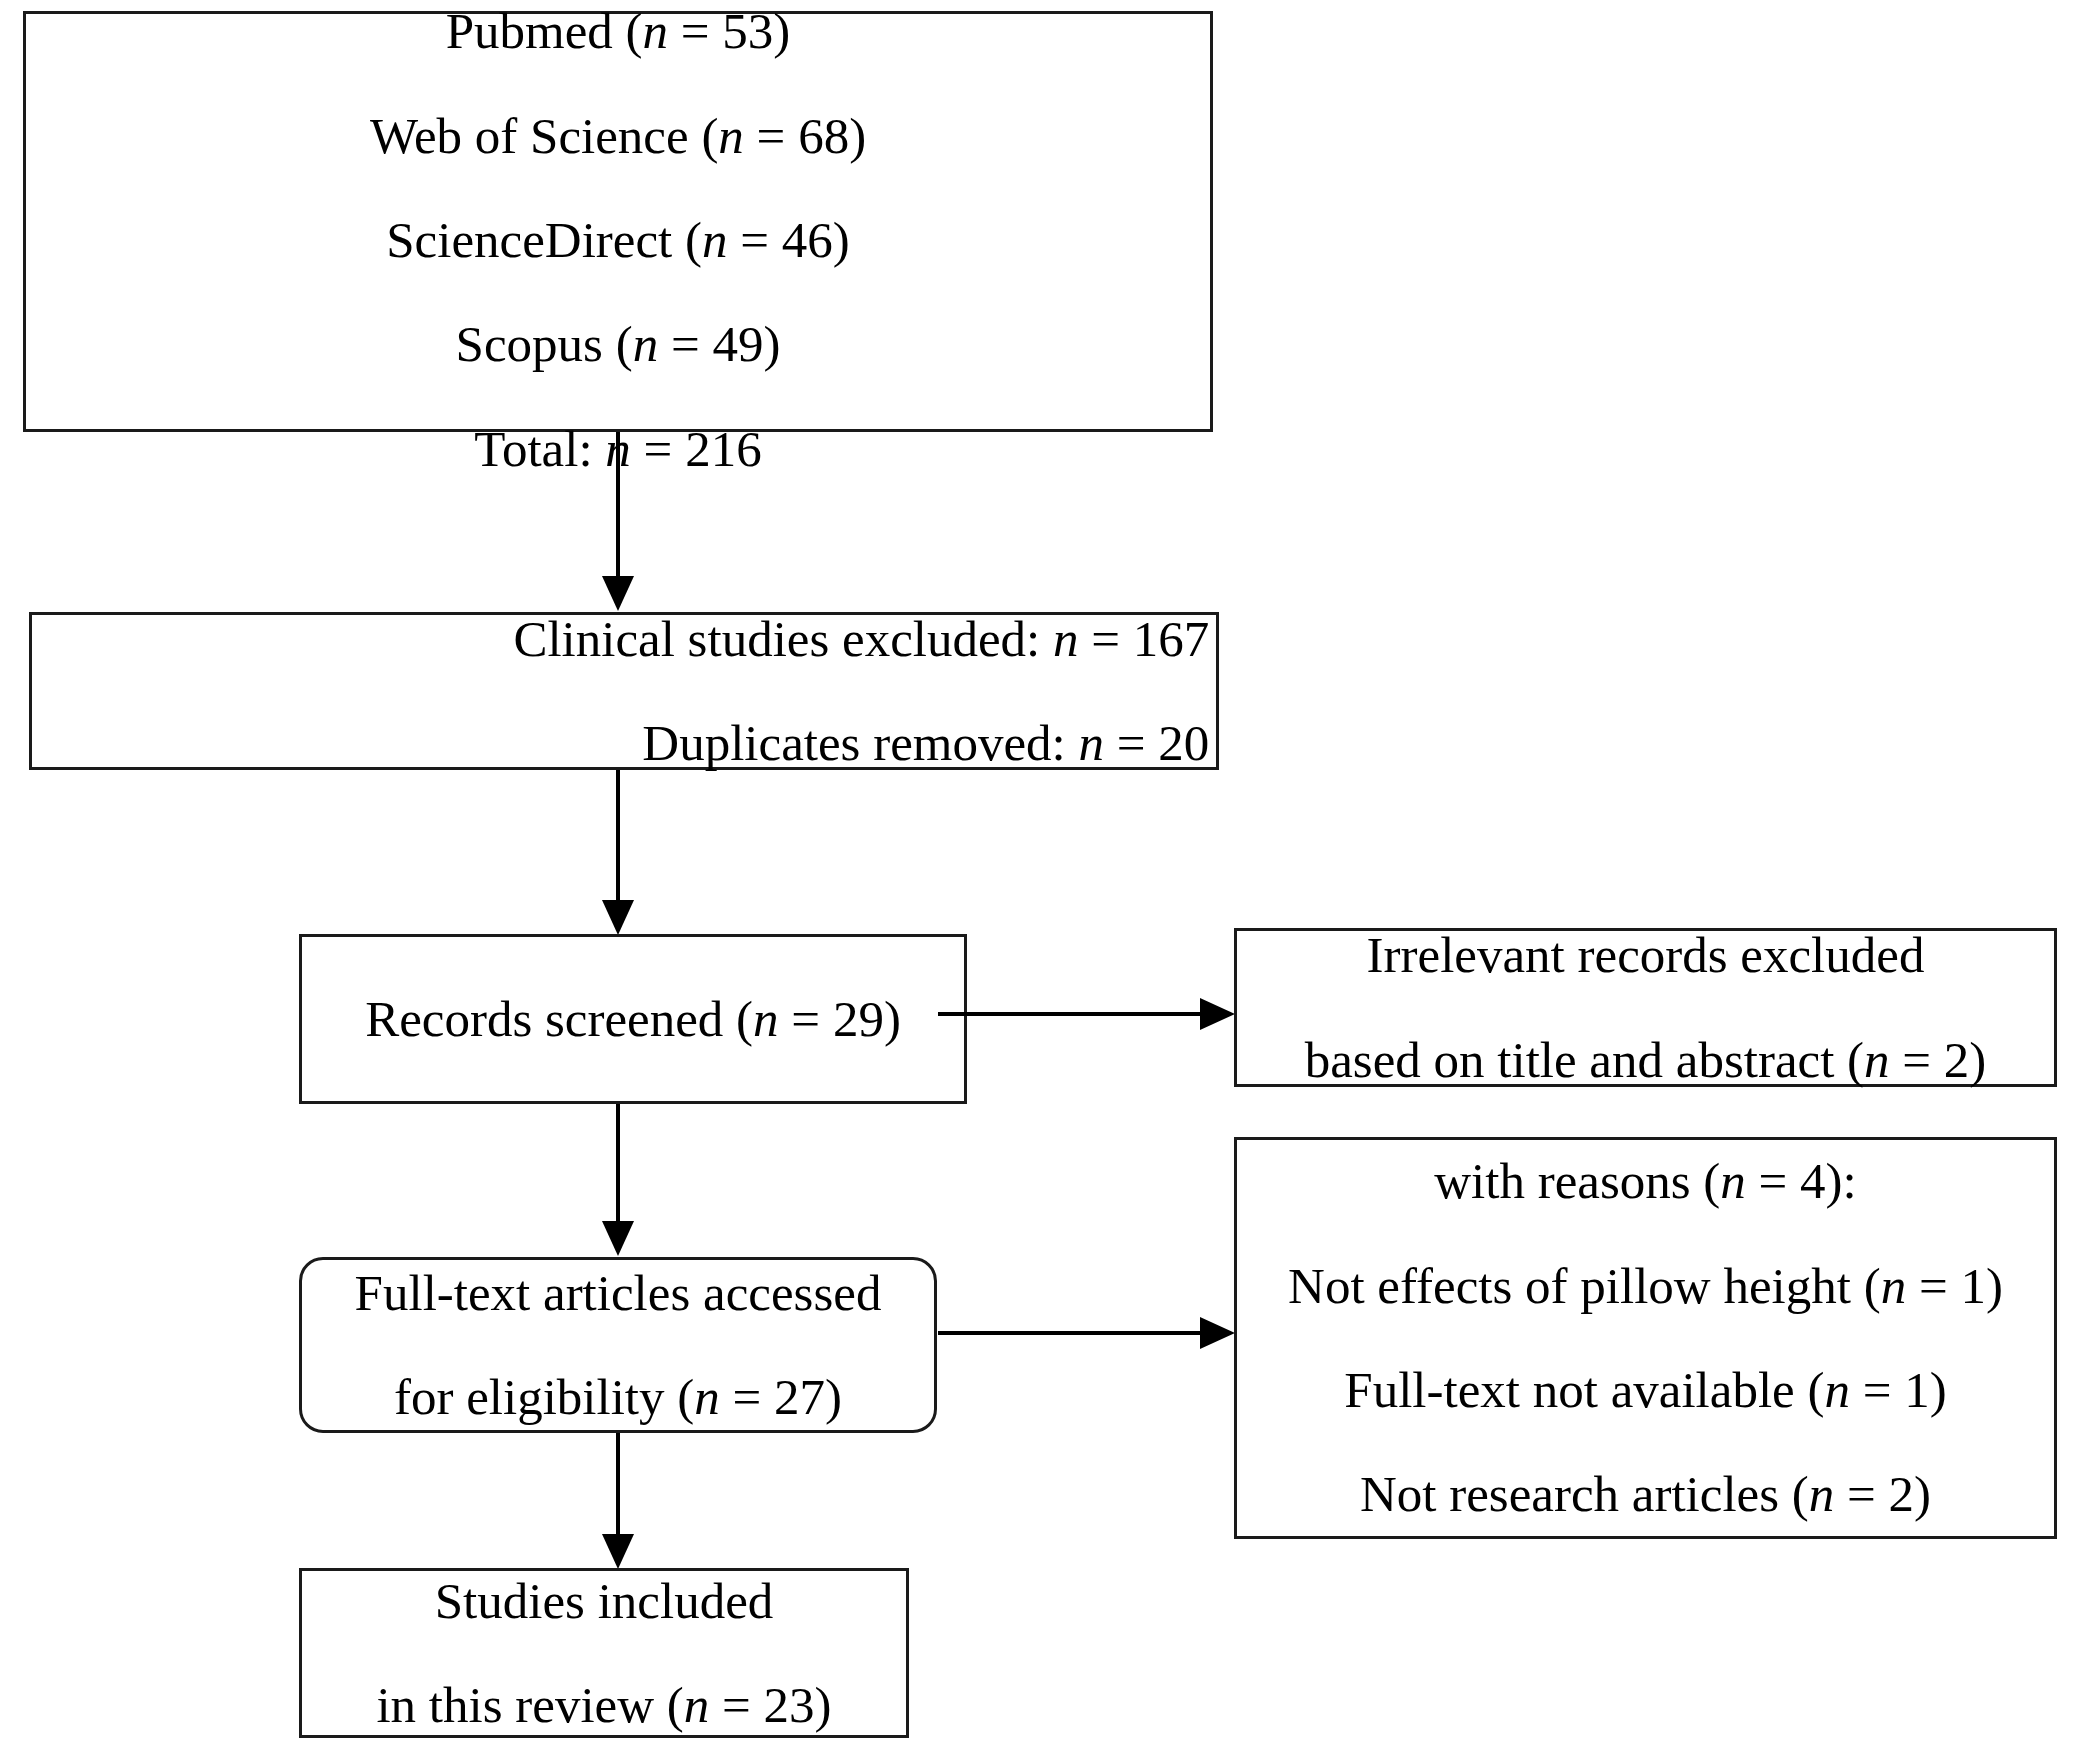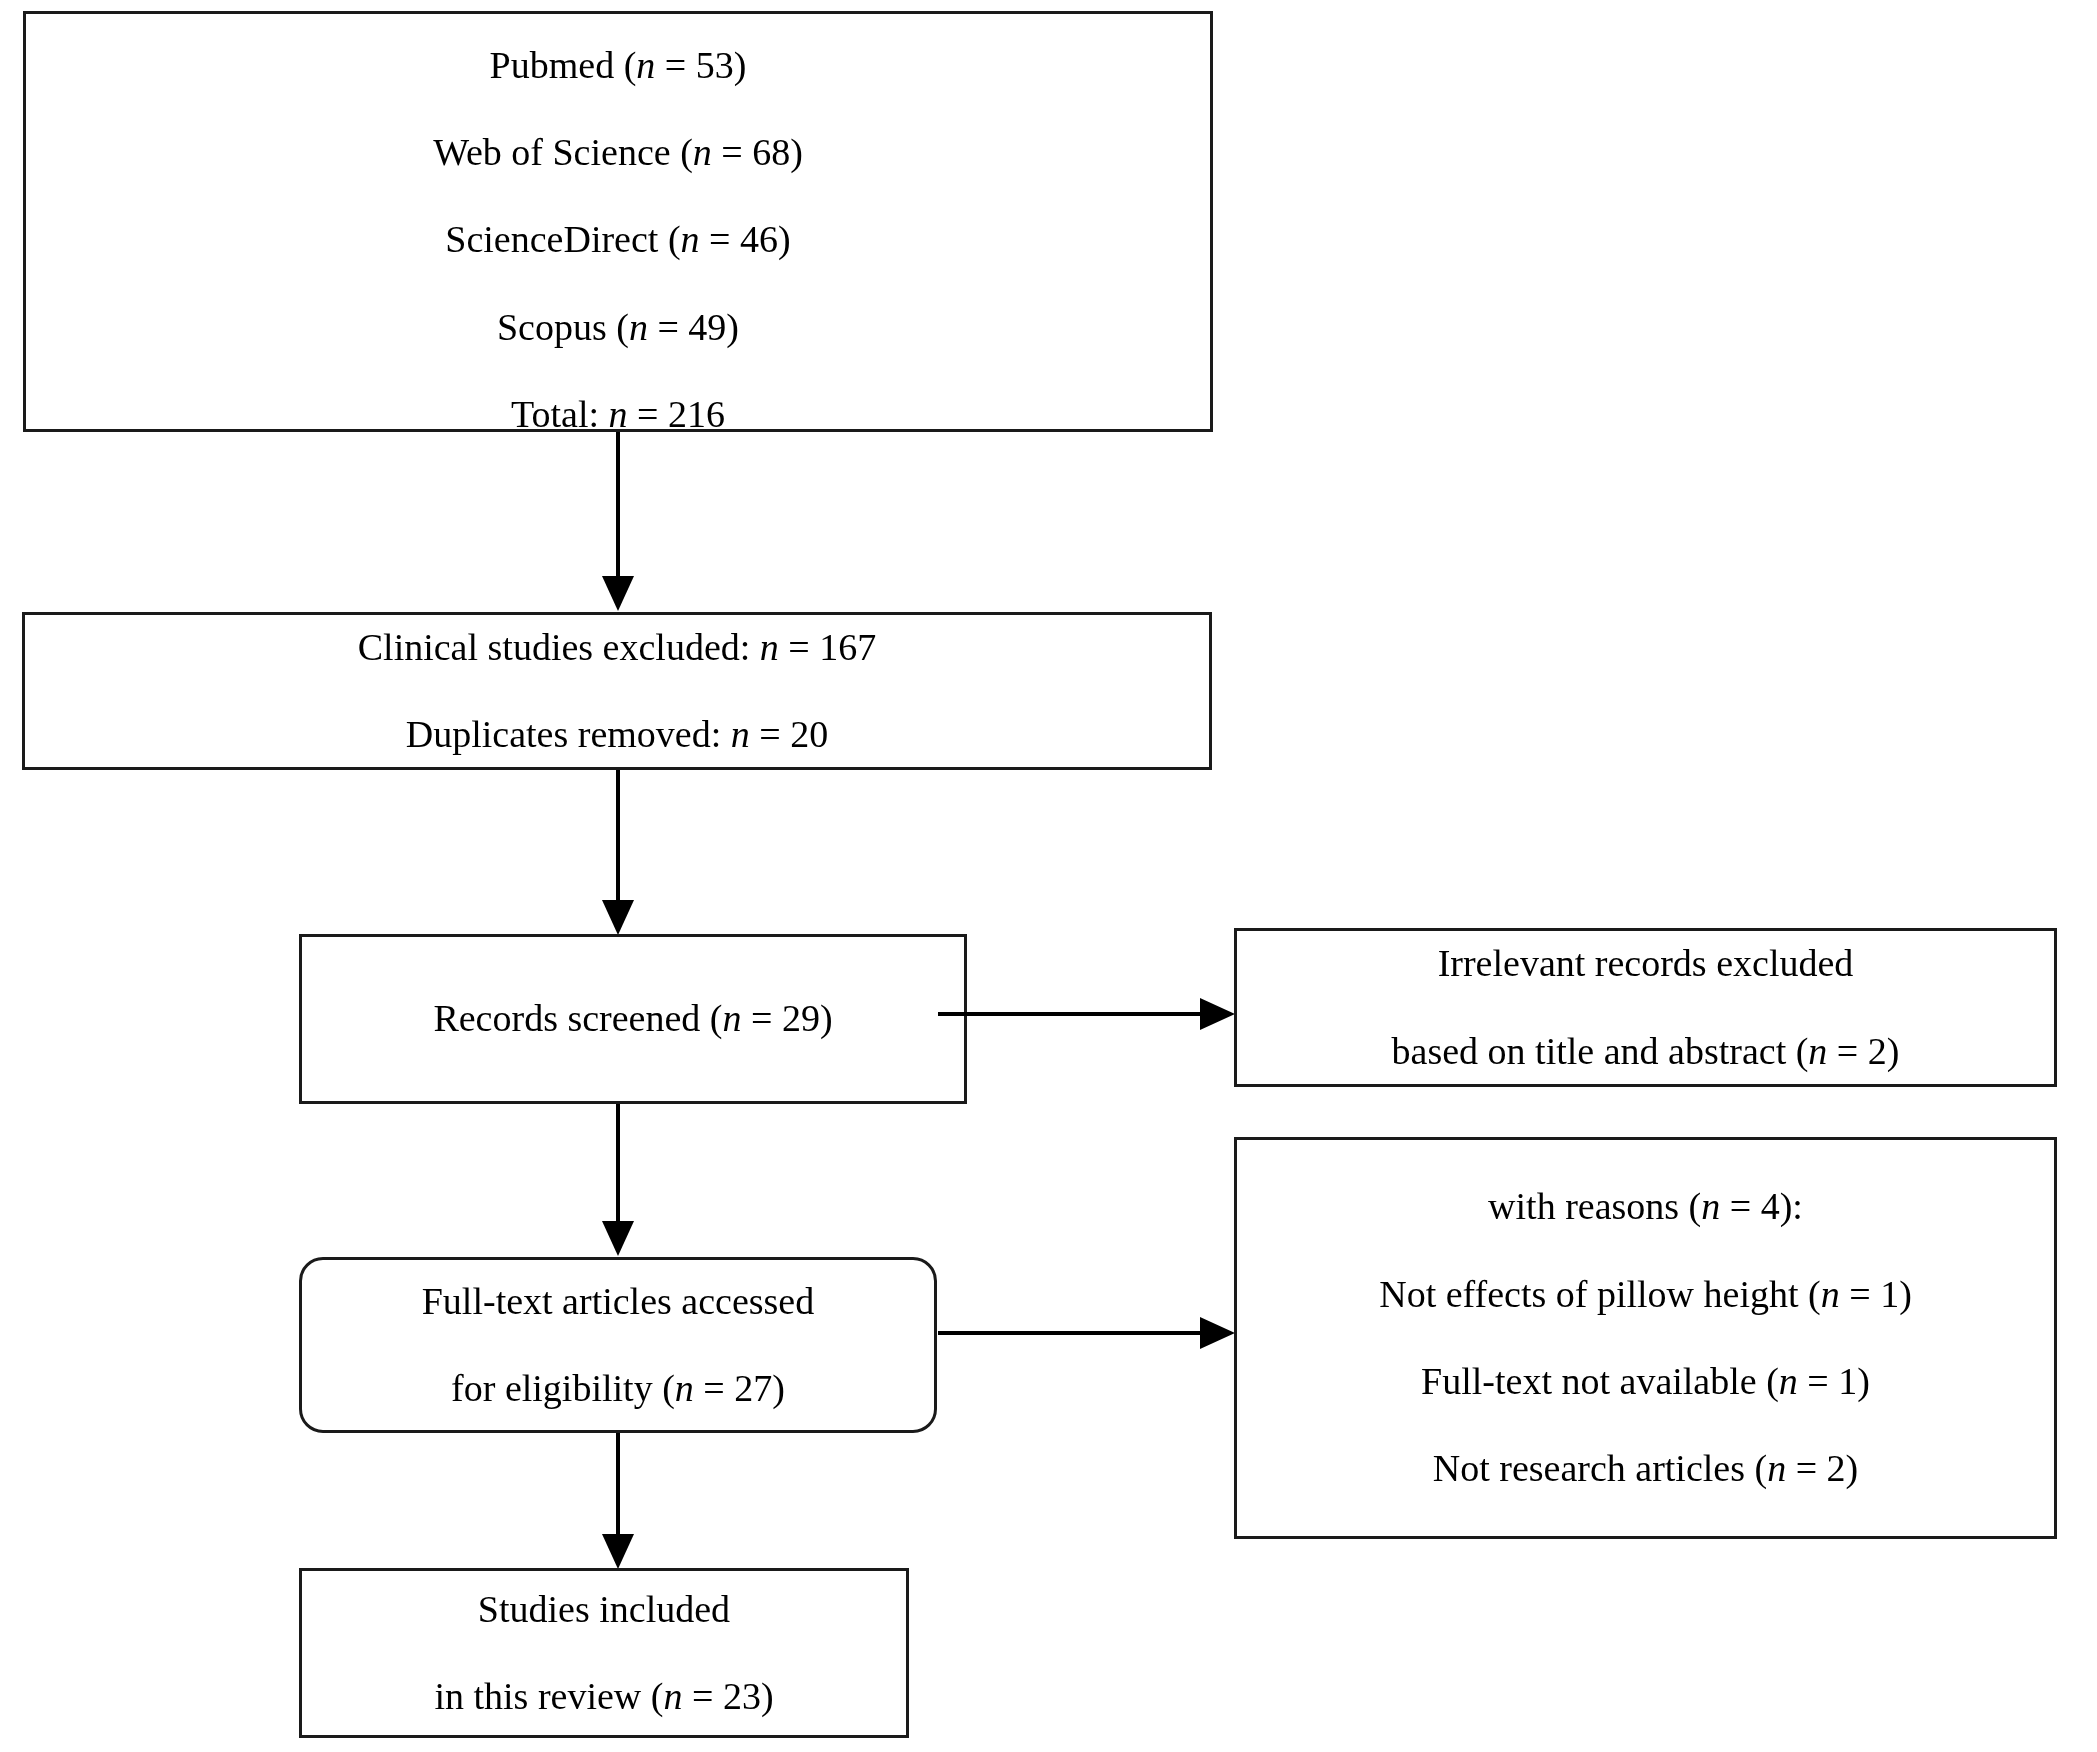--- a/index.html
+++ b/index.html
@@ -20,21 +20,21 @@
     position: absolute;
     box-sizing: border-box;
     border: 3.3px solid #1a1a1a;
     background: #ffffff;
     display: flex;
     flex-direction: column;
     align-items: center;
     justify-content: center;
     text-align: center;
     line-height: 1.30;
-    font-size: 38px;
+    font-size: 51px;
     padding: 2.7px 6.7px;
     gap: 38px;
   }
   .box .ln {
     display: block;
     white-space: nowrap;
   }
   .it {
     font-style: italic;
   }
@@ -62,21 +62,21 @@
     position: absolute;
     width: 0;
     height: 0;
     border-top: 16.6px solid transparent;
     border-bottom: 16.6px solid transparent;
     border-left: 35px solid #000000;
   }
 
   
   #box-identified   { left: 23px;   top: 10.6px;   width: 1190px; height: 421px; }
-  #box-excluded     { left: 22px;   top: 612px;  width: 1190px; height: 158px; }
+  #box-excluded     { left: 29px;   top: 612px;  width: 1190px; height: 158px; align-items: flex-end; }
   #box-screened     { left: 299px;  top: 934px; width: 668px;  height: 170px; }
   #box-fulltext     { left: 299px;  top: 1257px; width: 638px;  height: 176px; border-radius: 24px; }
   #box-included     { left: 299px;  top: 1568px; width: 610px;  height: 170px; }
   #box-irrelevant   { left: 1234px; top: 928px; width: 823px; height: 159px; }
   #box-excl-reasons { left: 1234px; top: 1137px; width: 823px; height: 402px; }
 </style>
 </head>
 <body>
 
 <div id="canvas">

